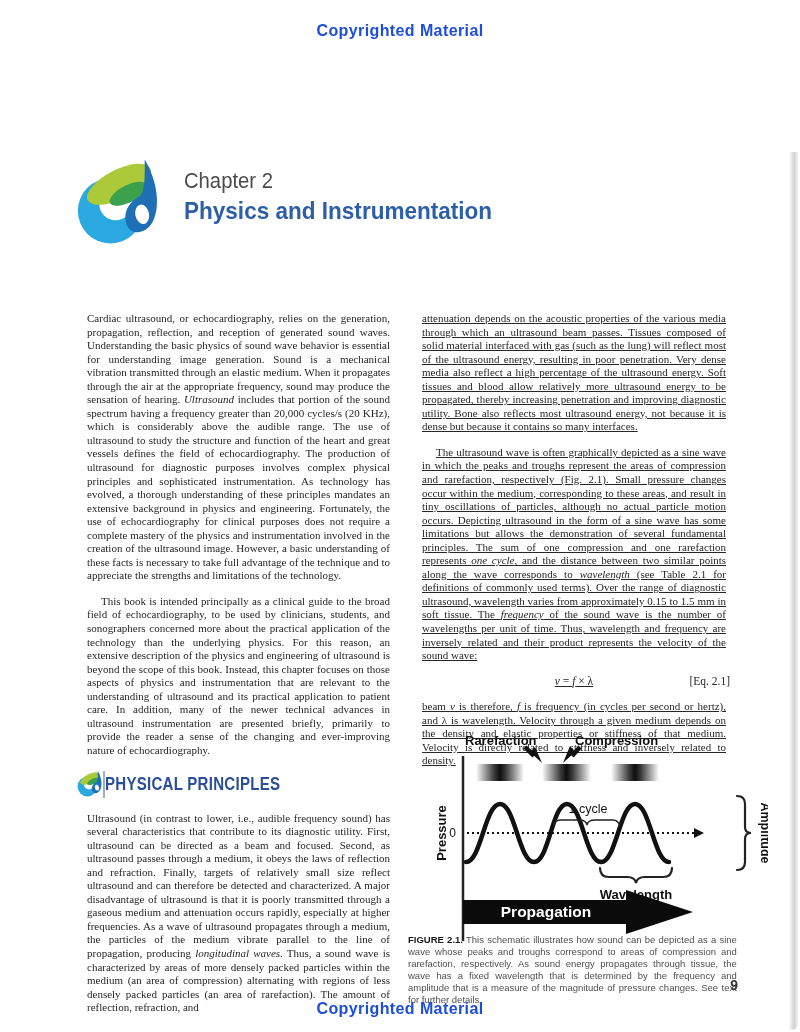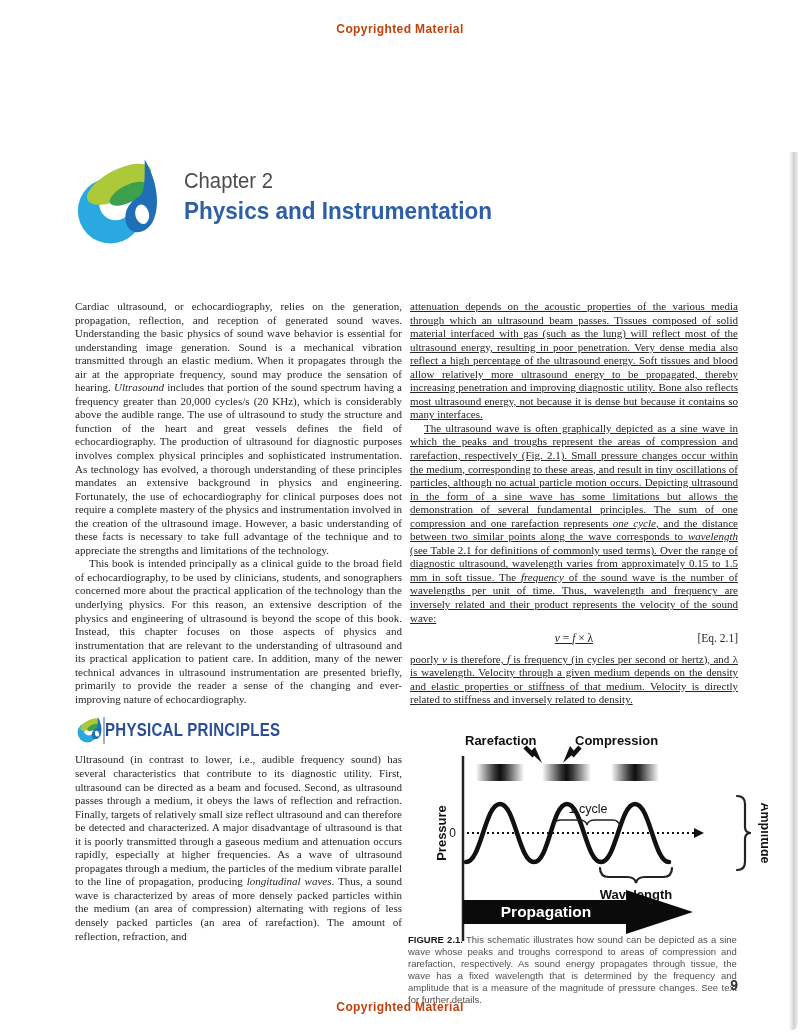--- a/index.html
+++ b/index.html
@@ -1,53 +1,53 @@
 <!DOCTYPE html>
 <html><head>
 <meta charset="utf-8">
 <style>
   html,body{margin:0;padding:0;}
   body{width:800px;height:1032px;background:#ffffff;position:relative;overflow:hidden;
        font-family:"Liberation Serif",serif;color:#262626;}
   .abs{position:absolute;}
   
   .copyright{left:0;width:800px;text-align:center;font-family:"Liberation Sans",sans-serif;
-             font-weight:bold;font-size:12px;color:#c2410c;letter-spacing:.4px;}
+             font-weight:bold;font-size:16px;color:#1d4ed8;letter-spacing:.4px;}
   .copy-top{top:22px;}
   .copy-bottom{top:1000px;}
   
   .page-edge{top:152px;right:2px;width:9px;height:878px;
              background:linear-gradient(90deg,#ffffff 0%,#d2d2d2 55%,#efefef 100%);
              border-radius:0 0 6px 0;}
   
   .logo-big{left:76px;top:156px;width:86px;height:96px;}
   .chapter-block{left:184px;top:168px;}
   .chapter-kicker{font-family:"Liberation Sans",sans-serif;font-size:22px;color:#4c4c4e;
                   transform:scaleX(.92);transform-origin:left center;white-space:nowrap;}
   .chapter-title{font-family:"Liberation Sans",sans-serif;font-size:24.5px;font-weight:bold;
                  color:#2d5fa8;margin-top:3px;transform:scaleX(.92);transform-origin:left center;
                  white-space:nowrap;}
   
   .col{font-size:11px;line-height:13.55px;text-align:justify;}
   .col-left{left:75px;top:300px;width:327px;}
   .col-right{left:410px;top:300px;width:328px;text-decoration:underline;}
-  .col p{margin:0;}
+  .col p{margin:12px;}
   .indent{text-indent:14px;}
   .it{font-style:italic;}
   .bd{font-weight:bold;}
   
   .section-head{display:flex;align-items:center;margin:9px 0 8px 2px;height:30px;}
   .section-rule{width:1.5px;height:27px;background:#9fb0cd;}
   .section-title{font-family:"Liberation Sans",sans-serif;font-weight:bold;font-size:17.5px;
                  color:#2b4f96;transform:scaleX(.86);transform-origin:left center;
                  letter-spacing:.3px;white-space:nowrap;}
   .logo-small{width:26px;height:29px;flex:0 0 auto;}
   
   .eq-row{position:relative;text-align:center;margin:7px 0;font-size:11.5px;}
-  .eq-label{position:absolute;right:0;top:0;}
+  .eq-label{position:absolute;right:8px;top:0;}
   
   .figure{left:408px;top:732px;width:360px;height:212px;}
   .fig-caption{left:408px;top:934px;width:339px;font-family:"Liberation Sans",sans-serif;
                font-size:9.8px;line-height:11.9px;color:#4f4f4f;text-align:justify;
                transform:scaleX(.97);transform-origin:left top;}
   .fig-caption .bd{color:#1a1a1a;}
   .page-number{left:418px;top:977px;width:320px;text-align:right;
                font-family:"Liberation Sans",sans-serif;font-weight:bold;font-size:14px;color:#333;}
   svg text{font-family:"Liberation Sans",sans-serif;}
 </style>
@@ -92,21 +92,21 @@
   <p><span>Ultrasound (in contrast to lower, i.e., audible frequency sound) has several characteristics that contribute to its diagnostic utility. First, ultrasound can be directed as a beam and focused. Second, as ultrasound passes through a medium, it obeys the laws of reflection and refraction. Finally, targets of relatively small size reflect ultrasound and can therefore be detected and characterized. A major disadvantage of ultrasound is that it is poorly transmitted through a gaseous medium and attenuation occurs rapidly, especially at higher frequencies. As a wave of ultrasound propagates through a medium, the particles of the medium vibrate parallel to the line of propagation, producing </span><span class="it">longitudinal waves</span><span>. Thus, a sound wave is characterized by areas of more densely packed particles within the medium (an area of compression) alternating with regions of less densely packed particles (an area of rarefaction). The amount of reflection, refraction, and</span></p>
 </div>
 
 <div class="abs col col-right">
   <p><span>attenuation depends on the acoustic properties of the various media through which an ultrasound beam passes. Tissues composed of solid material interfaced with gas (such as the lung) will reflect most of the ultrasound energy, resulting in poor penetration. Very dense media also reflect a high percentage of the ultrasound energy. Soft tissues and blood allow relatively more ultrasound energy to be propagated, thereby increasing penetration and improving diagnostic utility. Bone also reflects most ultrasound energy, not because it is dense but because it contains so many interfaces.</span></p>
   <p class="indent"><span>The ultrasound wave is often graphically depicted as a sine wave in which the peaks and troughs represent the areas of compression and rarefaction, respectively (Fig. 2.1). Small pressure changes occur within the medium, corresponding to these areas, and result in tiny oscillations of particles, although no actual particle motion occurs. Depicting ultrasound in the form of a sine wave has some limitations but allows the demonstration of several fundamental principles. The sum of one compression and one rarefaction represents </span><span class="it">one cycle</span><span>, and the distance between two similar points along the wave corresponds to </span><span class="it">wavelength</span><span> (see Table 2.1 for definitions of commonly used terms). Over the range of diagnostic ultrasound, wavelength varies from approximately 0.15 to 1.5 mm in soft tissue. The </span><span class="it">frequency</span><span> of the sound wave is the number of wavelengths per unit of time. Thus, wavelength and frequency are inversely related and their product represents the velocity of the sound wave:</span></p>
   <div class="eq-row">
     <span><span class="it">v</span><span> = </span><span class="it">f</span><span> × λ</span></span>
     <span class="eq-label">[Eq. 2.1]</span>
   </div>
-  <p><span>poorly </span><span class="it">v</span><span> is therefore, </span><span class="it">f</span><span> is frequency (in cycles per second or hertz), and λ is wavelength. Velocity through a given medium depends on the density and elastic properties or stiffness of that medium. Velocity is directly related to stiffness and inversely related to density.</span></p>
+  <p><span>beam </span><span class="it">v</span><span> is therefore, </span><span class="it">f</span><span> is frequency (in cycles per second or hertz), and λ is wavelength. Velocity through a given medium depends on the density and elastic properties or stiffness of that medium. Velocity is directly related to stiffness and inversely related to density.</span></p>
 </div>
 
 <div class="abs figure">
   <svg width="360" height="212" viewBox="0 0 360 212">
     <defs>
       <linearGradient id="band" x1="0" y1="0" x2="1" y2="0">
         <stop offset="0" stop-color="#ffffff"></stop>
         <stop offset="0.38" stop-color="#3a3a3a"></stop>
         <stop offset="0.5" stop-color="#0e0e0e"></stop>
         <stop offset="0.62" stop-color="#3a3a3a"></stop>

